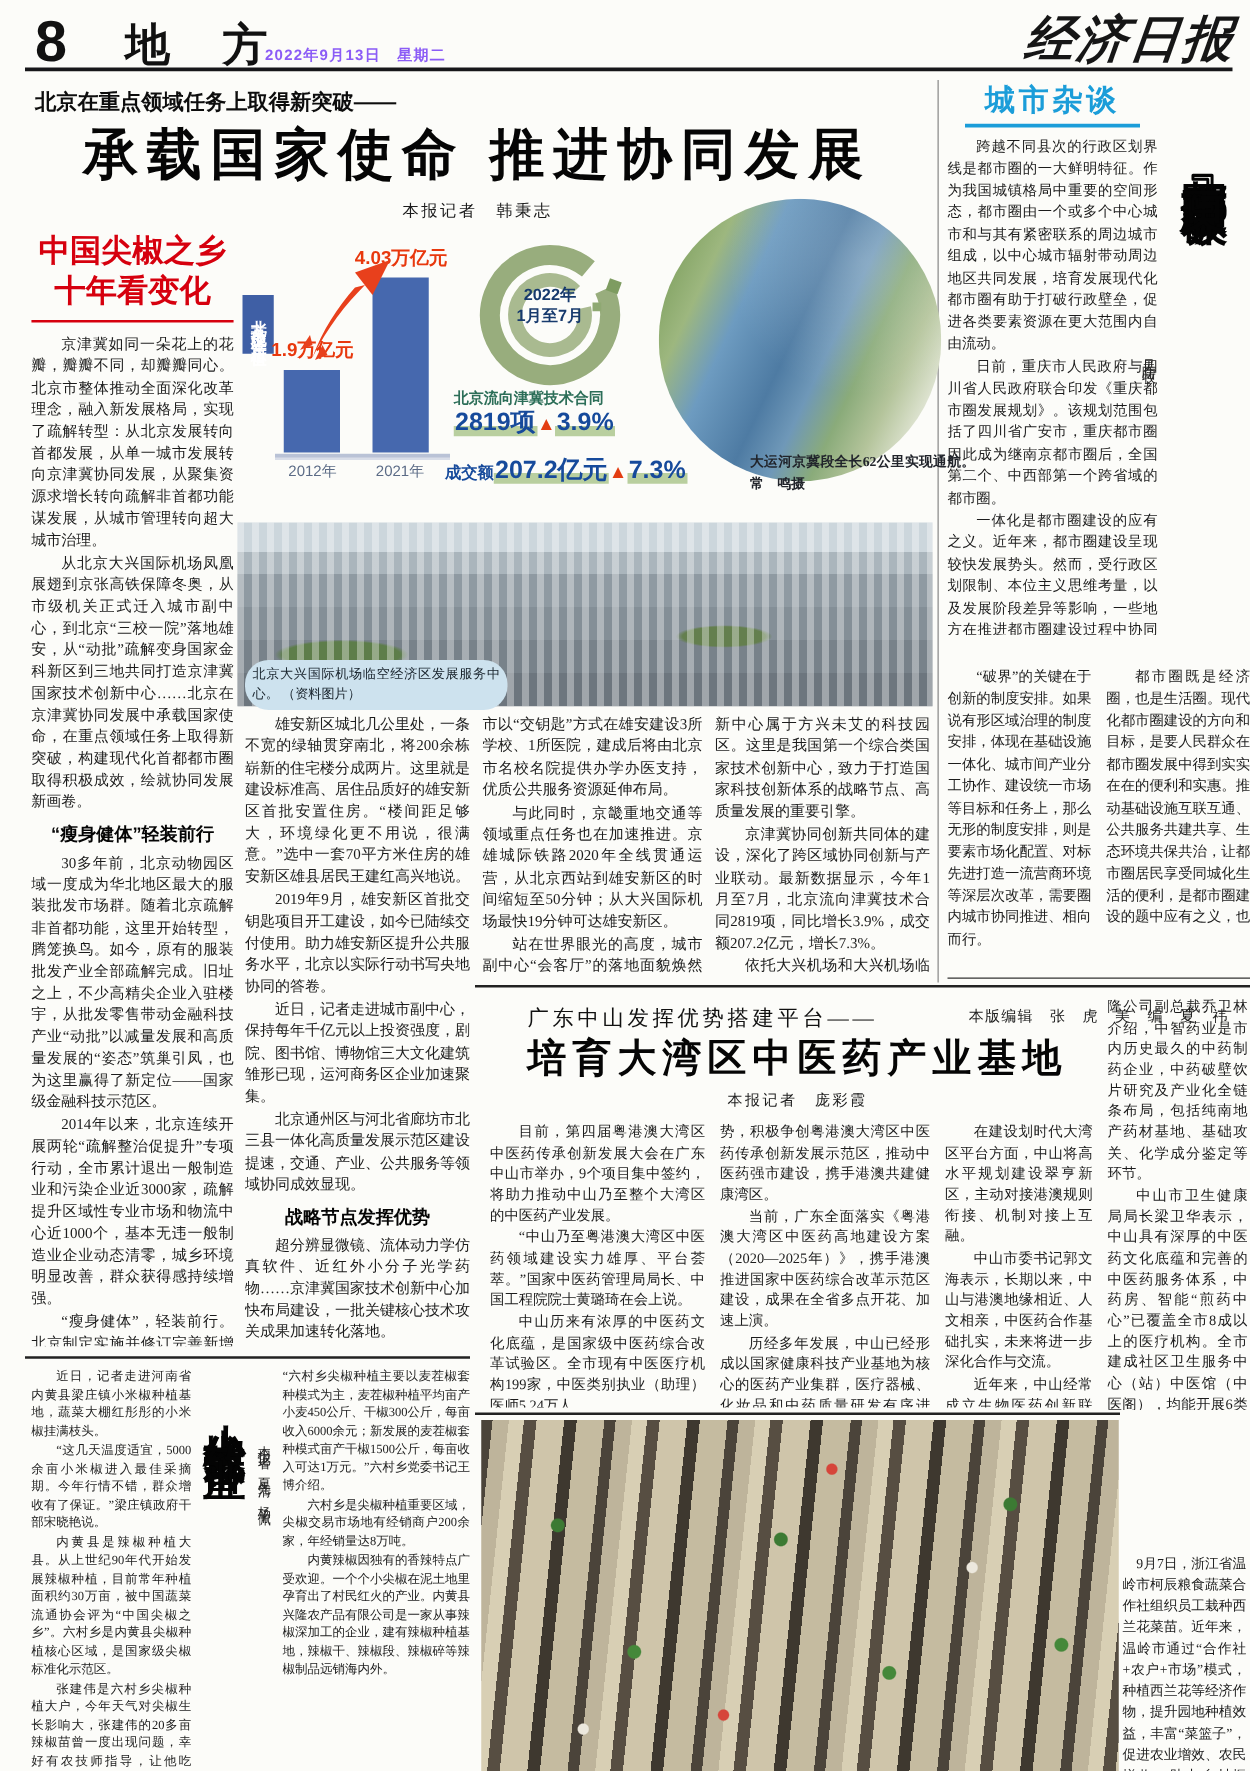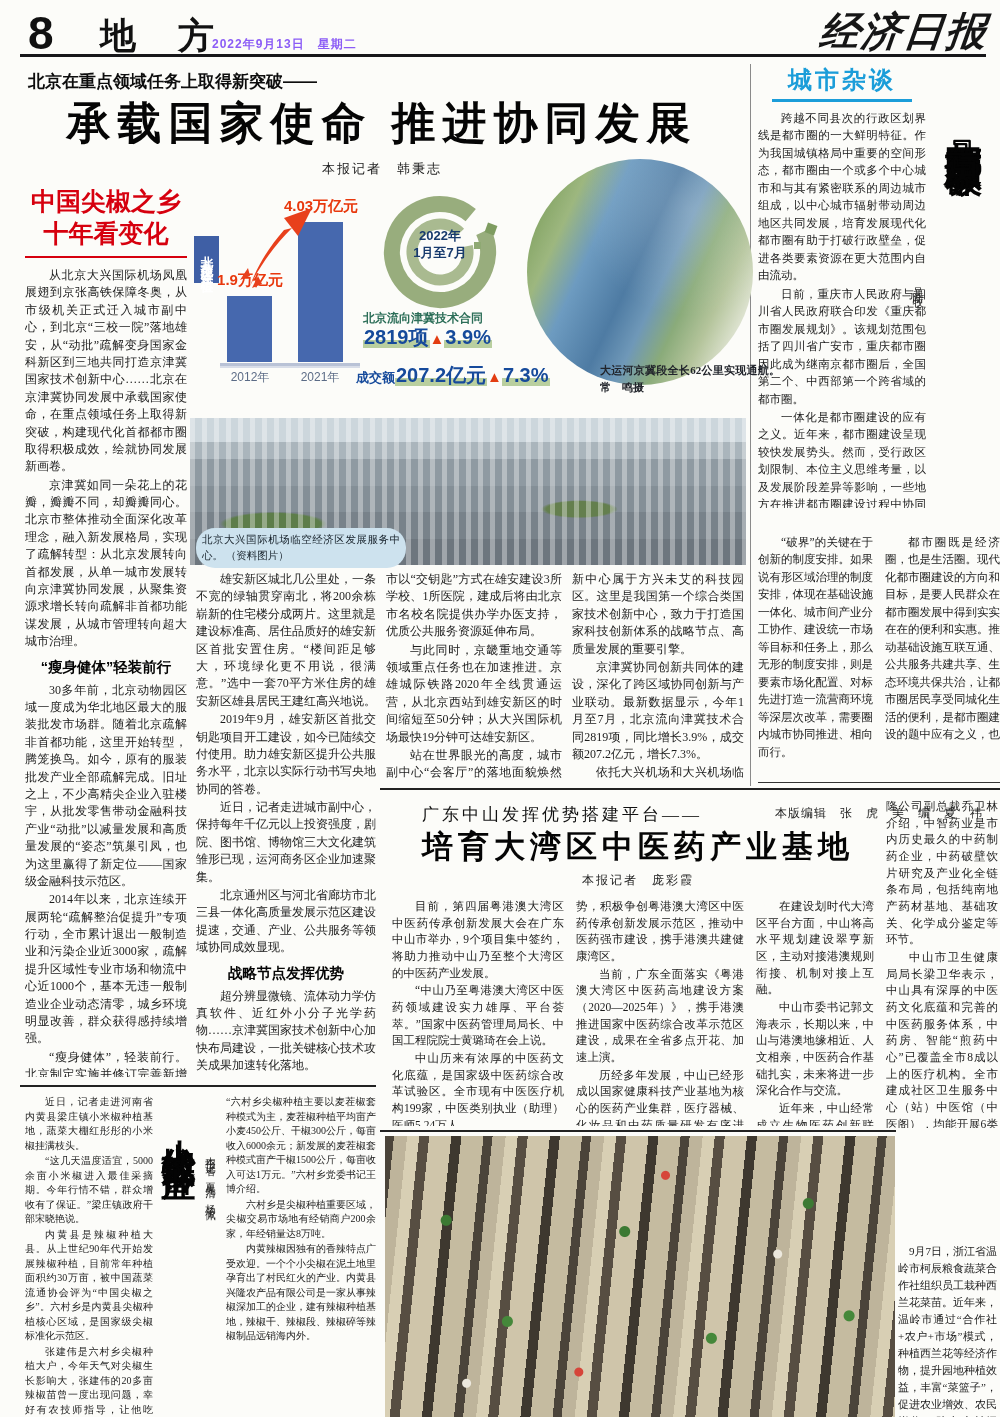--- a/index.html
+++ b/index.html
@@ -116,22 +116,22 @@
   <div class="kicker">北京在重点领域任务上取得新突破——</div>
   <div class="headline">承载国家使命 推进协同发展</div>
   <div class="byline">本报记者　韩秉志</div>
 
   <div class="col" style="left:25px;top:185px;width:162px;height:892px;">
     <div class="promo-title">
       <span>中国尖椒之乡</span><br>
       <span>十年看变化</span>
     </div>
     <div>
+        <p>京津冀如同一朵花上的花瓣，瓣瓣不同，却瓣瓣同心。北京市整体推动全面深化改革理念，融入新发展格局，实现了疏解转型：从北京发展转向首都发展，从单一城市发展转向京津冀协同发展，从聚集资源求增长转向疏解非首都功能谋发展，从城市管理转向超大城市治理。</p>
         <p>从北京大兴国际机场凤凰展翅到京张高铁保障冬奥，从市级机关正式迁入城市副中心，到北京“三校一院”落地雄安，从“动批”疏解变身国家金科新区到三地共同打造京津冀国家技术创新中心……北京在京津冀协同发展中承载国家使命，在重点领域任务上取得新突破，构建现代化首都都市圈取得积极成效，绘就协同发展新画卷。</p>
-        <p>京津冀如同一朵花上的花瓣，瓣瓣不同，却瓣瓣同心。北京市整体推动全面深化改革理念，融入新发展格局，实现了疏解转型：从北京发展转向首都发展，从单一城市发展转向京津冀协同发展，从聚集资源求增长转向疏解非首都功能谋发展，从城市管理转向超大城市治理。</p>
         <h4>“瘦身健体”轻装前行</h4>
         <p>30多年前，北京动物园区域一度成为华北地区最大的服装批发市场群。随着北京疏解非首都功能，这里开始转型，腾笼换鸟。如今，原有的服装批发产业全部疏解完成。旧址之上，不少高精尖企业入驻楼宇，从批发零售带动金融科技产业“动批”以减量发展和高质量发展的“姿态”筑巢引凤，也为这里赢得了新定位——国家级金融科技示范区。</p>
         <p>2014年以来，北京连续开展两轮“疏解整治促提升”专项行动，全市累计退出一般制造业和污染企业近3000家，疏解提升区域性专业市场和物流中心近1000个，基本无违一般制造业企业动态清零，城乡环境明显改善，群众获得感持续增强。</p>
         <p>“瘦身健体”，轻装前行。北京制定实施并修订完善新增产业禁止和限制目录，从源头上严控非首都功能增量，累计不予办理新设立或变更登记业务2.4万件。功能的疏解带来发展的“留白”，也为构建高精尖经济结构打开了更大空间。</p>
       </div>
   </div>
 
   <div class="infog">
     <div class="gdp-label">北京市地区生产总值</div>
     <div class="bar" style="left: 37px; height: 66px;"></div>

